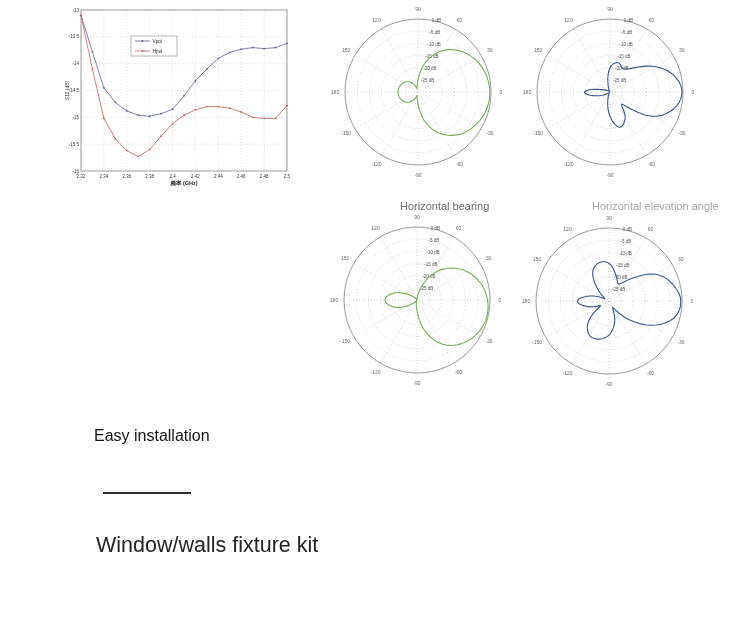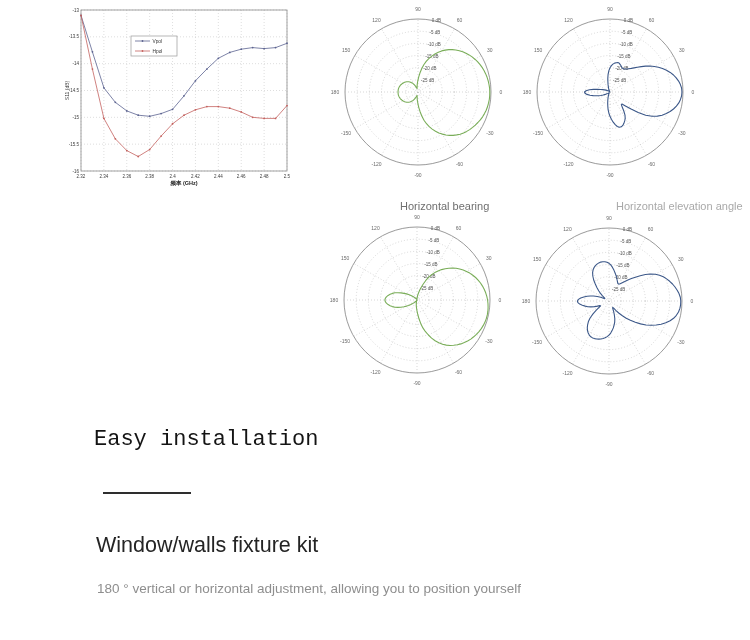--- a/index.html
+++ b/index.html
@@ -5,22 +5,22 @@
   html,body{margin:0;padding:0;}
   body{
     width:750px;height:640px;overflow:hidden;background:#ffffff;
     font-family:"Liberation Sans", sans-serif;
     position:relative;
   }
   .abs{position:absolute;}
   .chart-mount svg{display:block;}
   .caption{font-size:11px;white-space:nowrap;}
   .caption.dark{color:#6f6f6f;}
-  .caption.light{color:#a9a9a9;margin-left:24px;}
-  .h1{font-size:22px;color:#141414;white-space:nowrap;font-family:Liberation Mono, monospace;}
+  .caption.light{color:#a9a9a9;}
+  .h1{font-size:16px;color:#141414;white-space:nowrap;}
   .h2{font-size:21.5px;color:#242424;white-space:nowrap;}
   .divider{background:#2e2e2e;height:2px;}
   .para{font-size:13.5px;line-height:24px;color:#8e8e8e;}
   .para span{display:block;white-space:nowrap;}
 </style>
 </head>
 <body>
 
 <div class="abs chart-mount" style="left:63px;top:6px;width:232px;height:180px;">
     <svg viewBox="0 0 232 180" width="232" height="180">
@@ -256,14 +256,13 @@
     </svg>
   </div>
 
 <div class="abs h1" style="left:94px;top:427px;">Easy installation</div>
 
 <div class="abs divider" style="left:103px;top:492px;width:88px;"></div>
 
 <div class="abs h2" style="left:96px;top:533px;">Window/walls fixture kit</div>
 
 <div class="abs para" style="left:97px;top:577px;width:500px;">
-  <span>180 ° vertical or horizontal adjustment, allowing you to position yourself</span>
 </div>
 
 </body></html>

